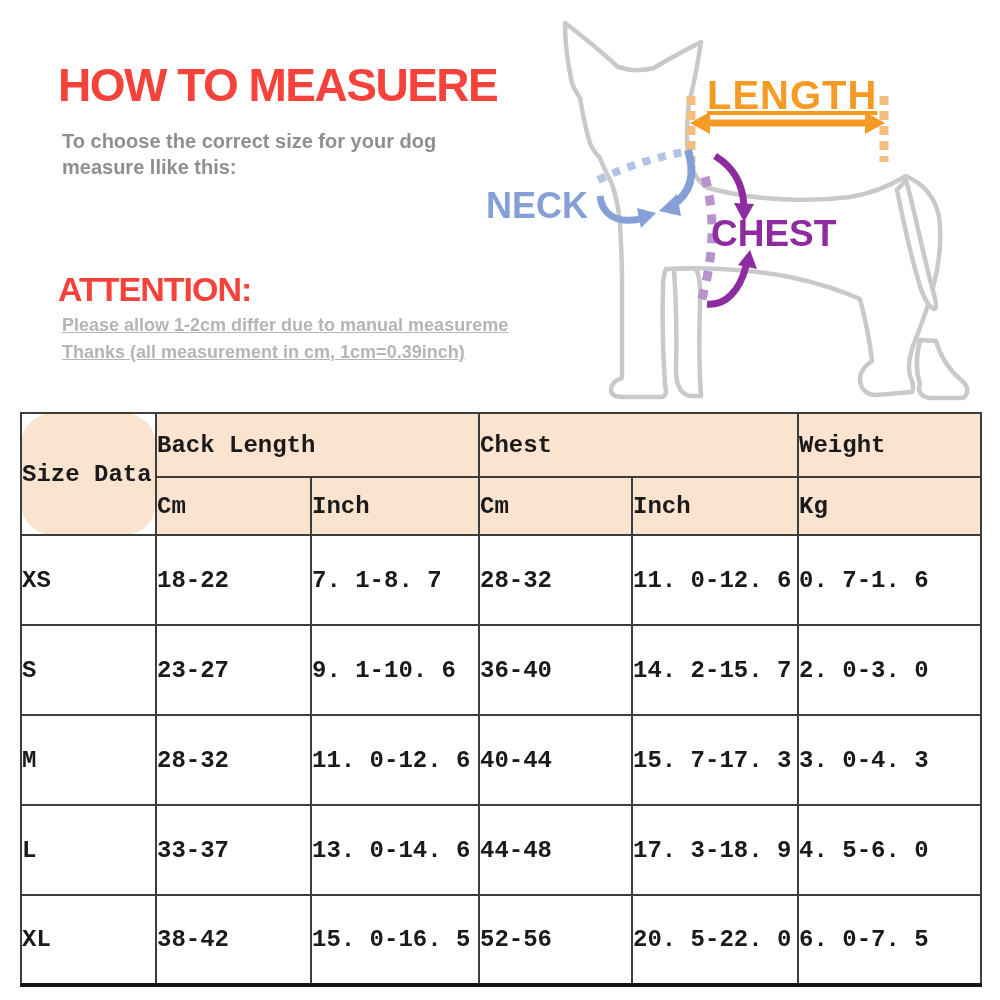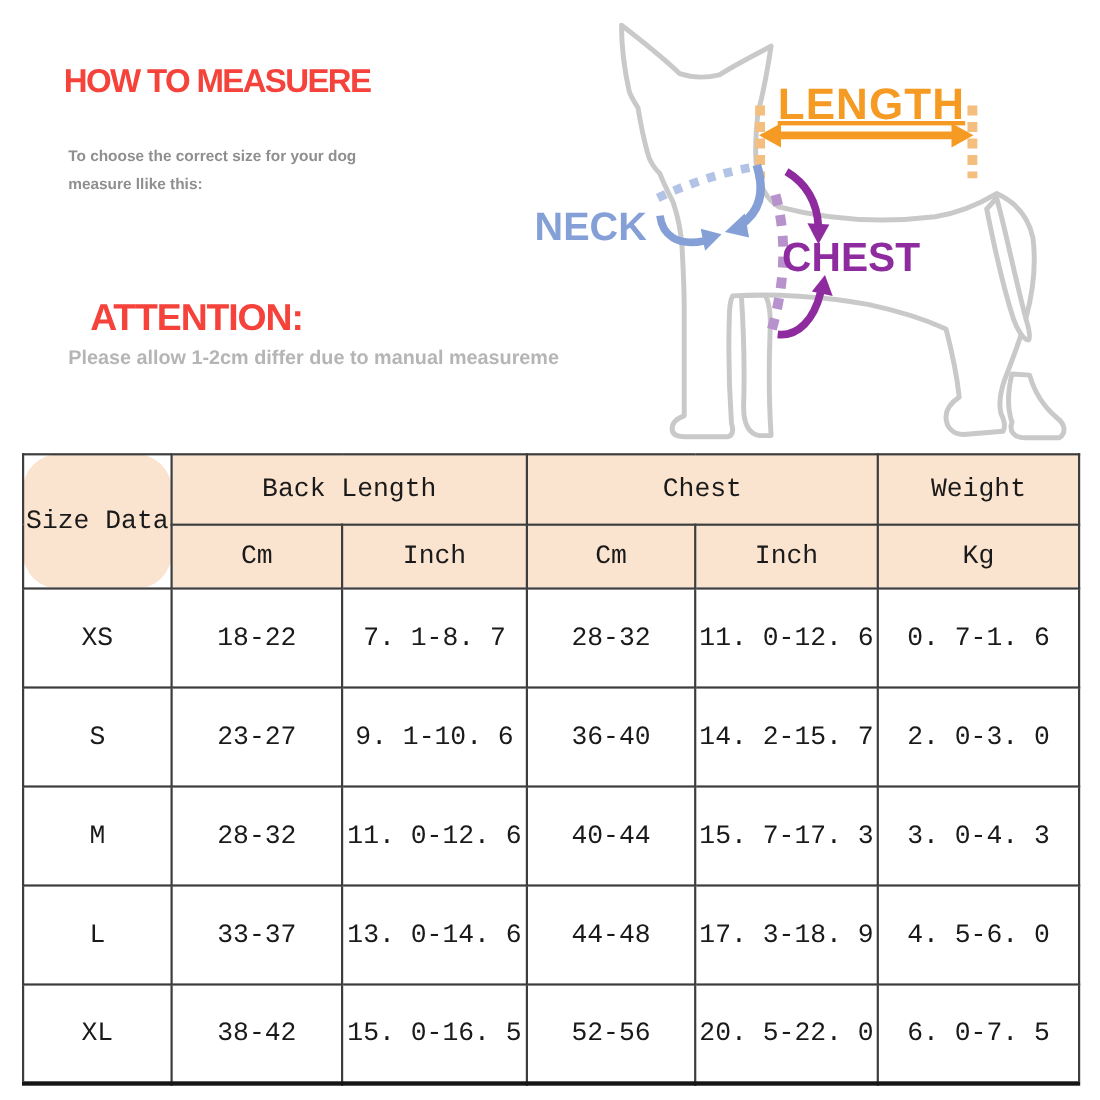--- a/index.html
+++ b/index.html
@@ -1,61 +1,62 @@
 <!DOCTYPE html>
 <html style="--title-red: #f5423b; --text-gray: #8f8f8f; --note-gray: #b5b5b5; --length-orange: #f59b24; --length-dash-orange: #f4be7e; --neck-blue: #85a0d6; --neck-dot-blue: #b3c3e6; --chest-purple: #8e2b9e; --chest-dash-purple: #b892cc; --dog-gray: #c9c9c9; --table-header-bg: #fae3cf; --table-border: #3d3d3d;"><head>
 <meta charset="utf-8">
 <style>
   html,body{margin:0;padding:0;background:#fff;}
   #stage{position:relative;width:1000px;height:1000px;background:#fff;overflow:hidden;
          font-family:"Liberation Sans",sans-serif;}
   
-  .title{position:absolute;left:58px;top:58px;font-size:30px;font-weight:800;
+  .title{position:absolute;left:58px;top:58px;font-size:46px;font-weight:800;
          letter-spacing:-1.5px;color:var(--title-red,#f5423b);white-space:nowrap;}
-  .subtitle{position:absolute;left:62px;top:128px;font-size:14px;font-weight:600;
+  .subtitle{position:absolute;left:62px;top:128px;font-size:20px;font-weight:600;
             color:var(--text-gray,#8f8f8f);line-height:26px;white-space:nowrap;}
   .attention-title{position:absolute;left:58px;top:270px;font-size:34px;font-weight:800;
-            letter-spacing:-1px;color:var(--title-red,#f5423b);white-space:nowrap;margin-left:24px;}
+            letter-spacing:-1px;color:var(--title-red,#f5423b);white-space:nowrap;}
   .note{position:absolute;left:62px;top:312px;font-size:18px;font-weight:700;
-        color:var(--note-gray,#b5b5b5);line-height:27px;}
+        color:var(--note-gray,#b5b5b5);line-height:27px;text-decoration:underline;}
   .note .clip{display:block;width:452px;white-space:nowrap;overflow:hidden;}
   
   .dg-label{position:absolute;font-weight:800;white-space:nowrap;z-index:5;}
   .lbl-length{left:707px;top:73px;font-size:40px;color:var(--length-orange,#f59b24);letter-spacing:1px;text-decoration:underline;}
   .lbl-neck{left:486px;top:185px;font-size:36px;color:var(--neck-blue,#85a0d6);text-align:right;}
   .lbl-chest{left:711px;top:213px;font-size:37px;color:var(--chest-purple,#8e2b9e);}
   #diagram-svg{position:absolute;left:450px;top:10px;width:550px;height:410px;}
   .dog{fill:#ffffff;stroke:var(--dog-gray,#c9c9c9);stroke-width:4.5;stroke-linejoin:round;}
   .ann{fill:none;stroke-linecap:butt;}
   
   table.size{position:absolute;left:20px;top:412px;width:960px;border-collapse:collapse;
         table-layout:fixed;background:#fff;font-family:"Liberation Mono",monospace;
         font-size:24px;color:#1a1a1a;
         border:2px solid var(--table-border,#3d3d3d);border-bottom:4px solid #151515;}
   table.size th,table.size td{border:2px solid var(--table-border,#3d3d3d);
-        text-align:center;vertical-align:middle;font-weight:normal;padding:0;overflow:hidden;}
+        text-align:left;vertical-align:middle;font-weight:bold;padding:0;overflow:hidden;}
   table.size thead th,table.size td.corner{background:var(--table-header-bg,#fae3cf);}
   tr.hr1{height:64px;} tr.hr2{height:58px;} tbody tr{height:90px;}
   td.corner{background-image:linear-gradient(to bottom right,
         transparent calc(50% - 1.5px),var(--table-border,#3d3d3d) calc(50% - 1.5px),
         var(--table-border,#3d3d3d) calc(50% + 1.5px),transparent calc(50% + 1.5px));border-radius:32px;}
 </style>
 </head>
 <body>
 
 <div id="stage">
 
   <div class="title">HOW TO MEASUERE</div>
   <div class="subtitle">
     <span>To choose the correct size for your dog</span><br>
     <span>measure llike this:</span>
   </div>
   <div class="attention-title">ATTENTION:</div>
   <div class="note">
     <span class="clip">Please allow 1-2cm differ due to manual measureme</span>
+    <span class="clip">Thanks (all measurement in cm, 1cm=0.39inch)</span>
   </div>
 
   <svg id="diagram-svg" viewBox="0 0 550 410">
 
     <path class="dog" d="M 224,259 C 226,290 227,328 226,360 C 226,375 230,384 240,386 L 251,386
          C 249,356 249,322 250,294 C 251,275 249,263 245,258 Z"></path>
     <path class="dog" d="M 470,330 C 466,346 466,362 470,374 C 467,382 472,388 482,388 L 513,388
          C 519,384 519,376 511,370 C 498,359 490,345 486,331 Z"></path>
 
     <path class="dog" d="M 150,148

